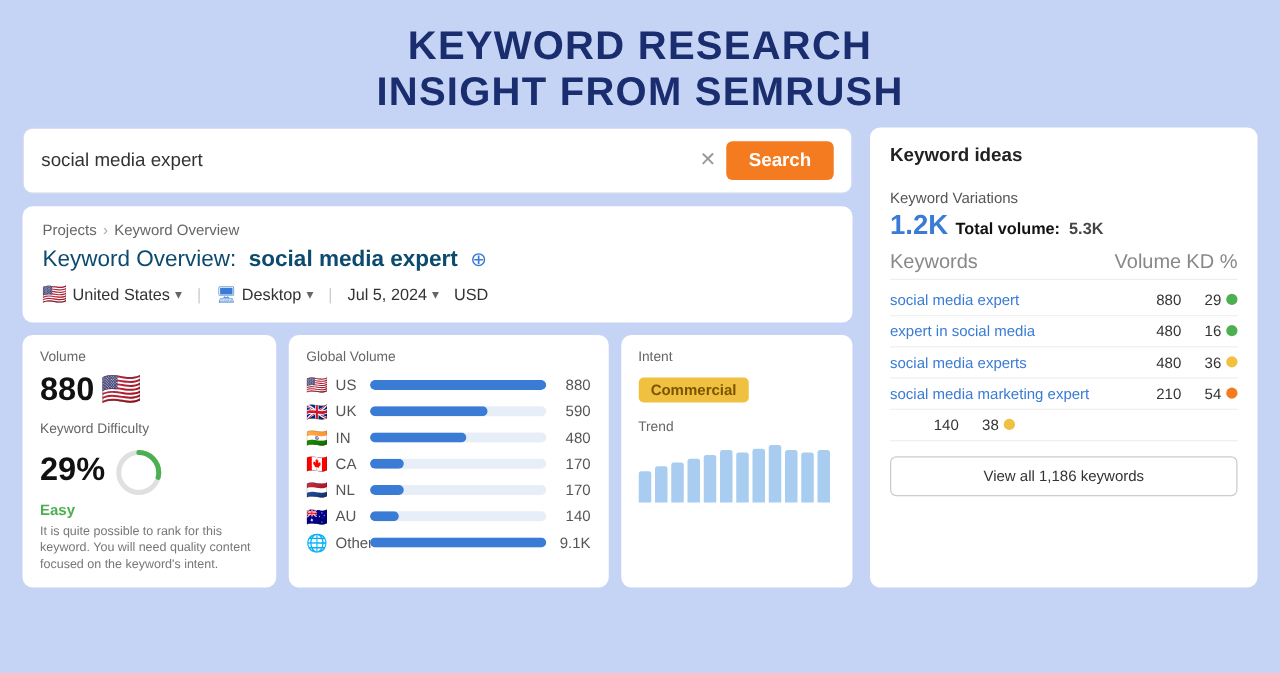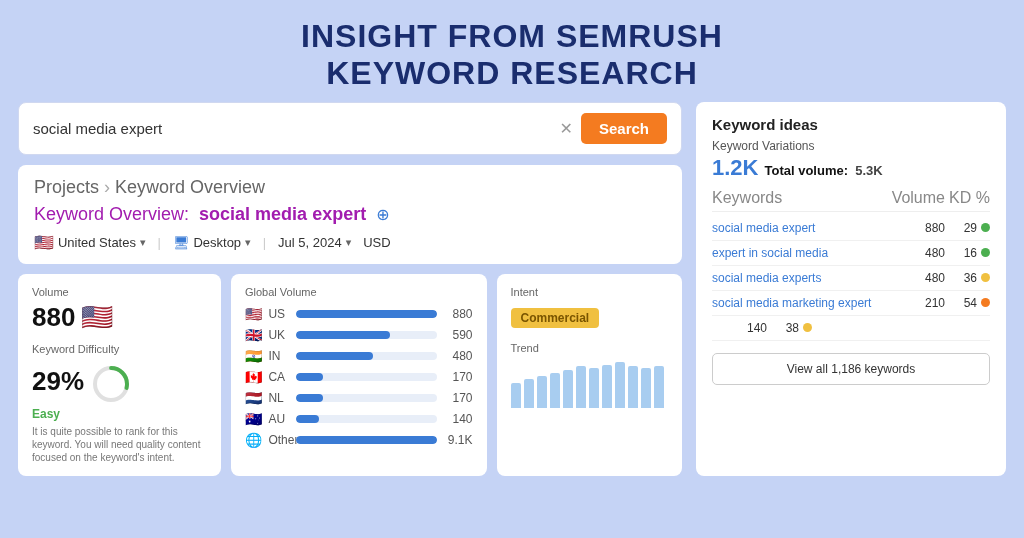--- a/index.html
+++ b/index.html
@@ -71,37 +71,37 @@
       font-weight: bold;
       cursor: pointer;
     }
     
     .overview-area {
       background: white;
       border-radius: 8px;
       padding: 12px 16px;
     }
     .breadcrumb {
-      font-size: 18px;
+      font-size: 12px;
       color: #666;
       display: flex;
       align-items: center;
       gap: 5px;
       margin-bottom: 6px;
     }
     .breadcrumb .arrow { color: #aaa; }
     .overview-title {
       font-size: 18px;
       font-weight: bold;
       color: #222;
       margin-bottom: 8px;
     }
     .overview-title span {
       font-weight: normal;
-      color: #a21caf;
+      color: #0c4a6e;
     }
     .overview-filters {
       display: flex;
       align-items: center;
       gap: 12px;
       font-size: 13px;
       color: #333;
     }
     .filter-item {
       display: flex;
@@ -209,21 +209,21 @@
     .right-panel {
       width: 310px;
       background: white;
       border-radius: 8px;
       padding: 14px 16px;
     }
     .panel-title {
       font-size: 15px;
       font-weight: bold;
       color: #222;
-      margin-bottom: 6px;
+      margin-bottom: 18px;
     }
     .section-label {
       font-size: 12px;
       color: #555;
       margin-bottom: 2px;
     }
     .kw-variation-row {
       display: flex;
       align-items: baseline;
       gap: 6px;
@@ -296,22 +296,22 @@
       font-size: 12px;
       cursor: pointer;
       text-align: center;
     }
     .monitor-icon { font-size: 13px; color: #3a7bd5; }
   </style>
 </head>
 <body>
 
 <div class="header">
+  <h1>KEYWORD RESEARCH</h1>
   <h1>INSIGHT FROM SEMRUSH</h1>
-  <h1>KEYWORD RESEARCH</h1>
 </div>
 
 <div class="main-content">
 
   <div class="left-panel">
 
     <div class="search-bar">
       <input class="search-input" type="text" value="social media expert" style="">
       <button class="clear-btn">✕</button>
       <button class="search-btn">Search</button>

